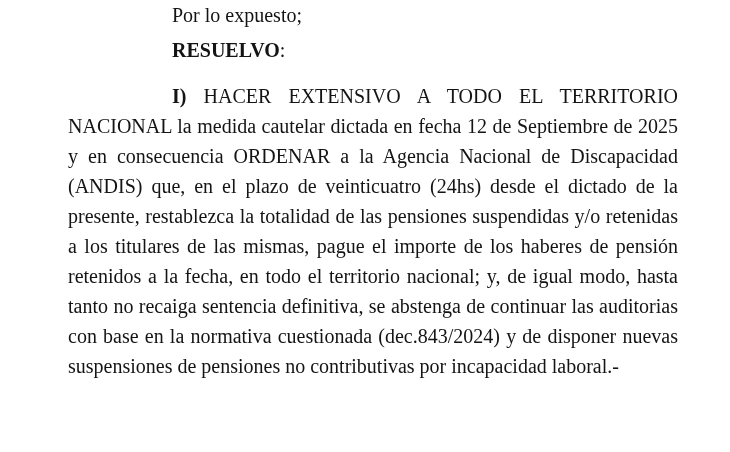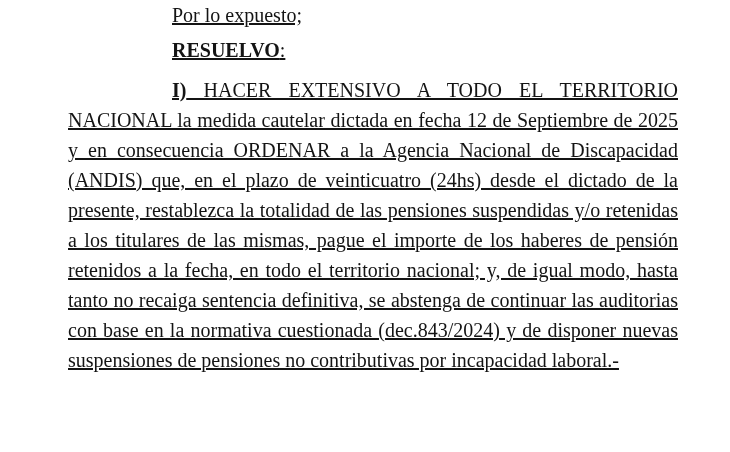--- a/index.html
+++ b/index.html
@@ -17,24 +17,23 @@
     overflow: hidden;
     font-family: "Liberation Serif", "DejaVu Serif", serif;
     font-size: 20px;
     line-height: 30px;
     color: #141414;
   }
   .para {
     margin: 0;
     text-align: justify;
     text-indent: 104px;
-    text-decoration: underline;
   }
   .para.intro { margin-bottom: 5px; }
-  .para.heading { margin-bottom: 10px; }
+  .para.heading { margin-bottom: 16px; }
   .bold { font-weight: 700; }
 </style>
 </head>
 <body>
 
 <div class="page">
   <p class="para intro">
     <span>Por lo expuesto;</span>
   </p>
   <p class="para heading">

